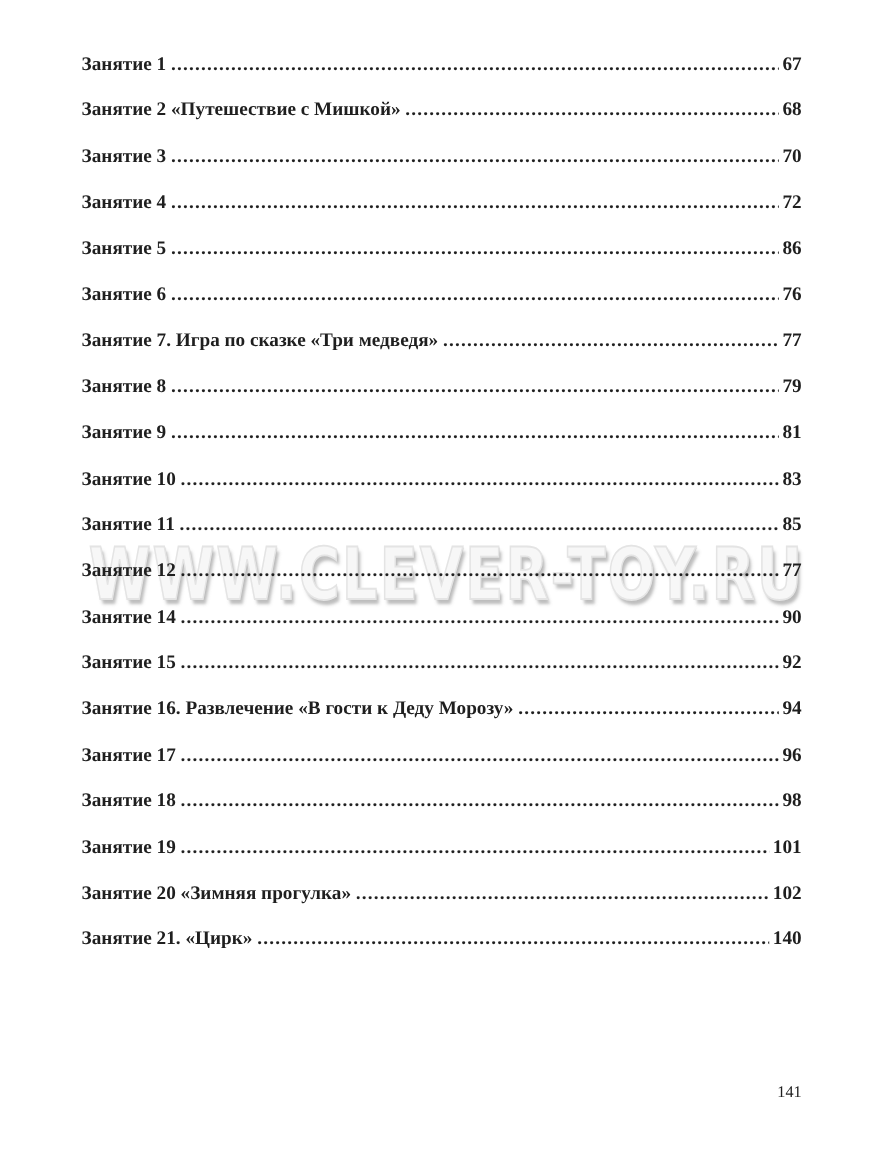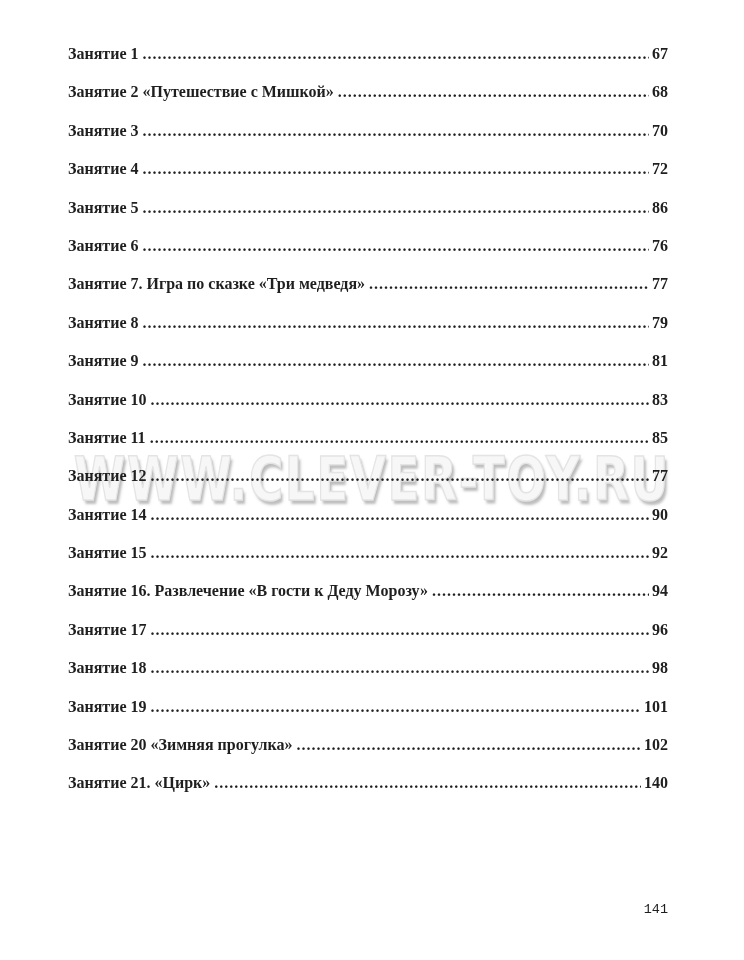--- a/index.html
+++ b/index.html
@@ -70,21 +70,20 @@
   }
 
   
   .footer {
     position: absolute;
     z-index: 1;
     top: 903px;
     right: 76px;
     font-size: 13.5px;
     line-height: 14px;
-    font-family: Liberation Mono, monospace;
   }
 </style>
 </head>
 <body>
 
 <div class="page">
 
   <div class="watermark">WWW.CLEVER-TOY.RU</div>
 
   <div class="toc">

